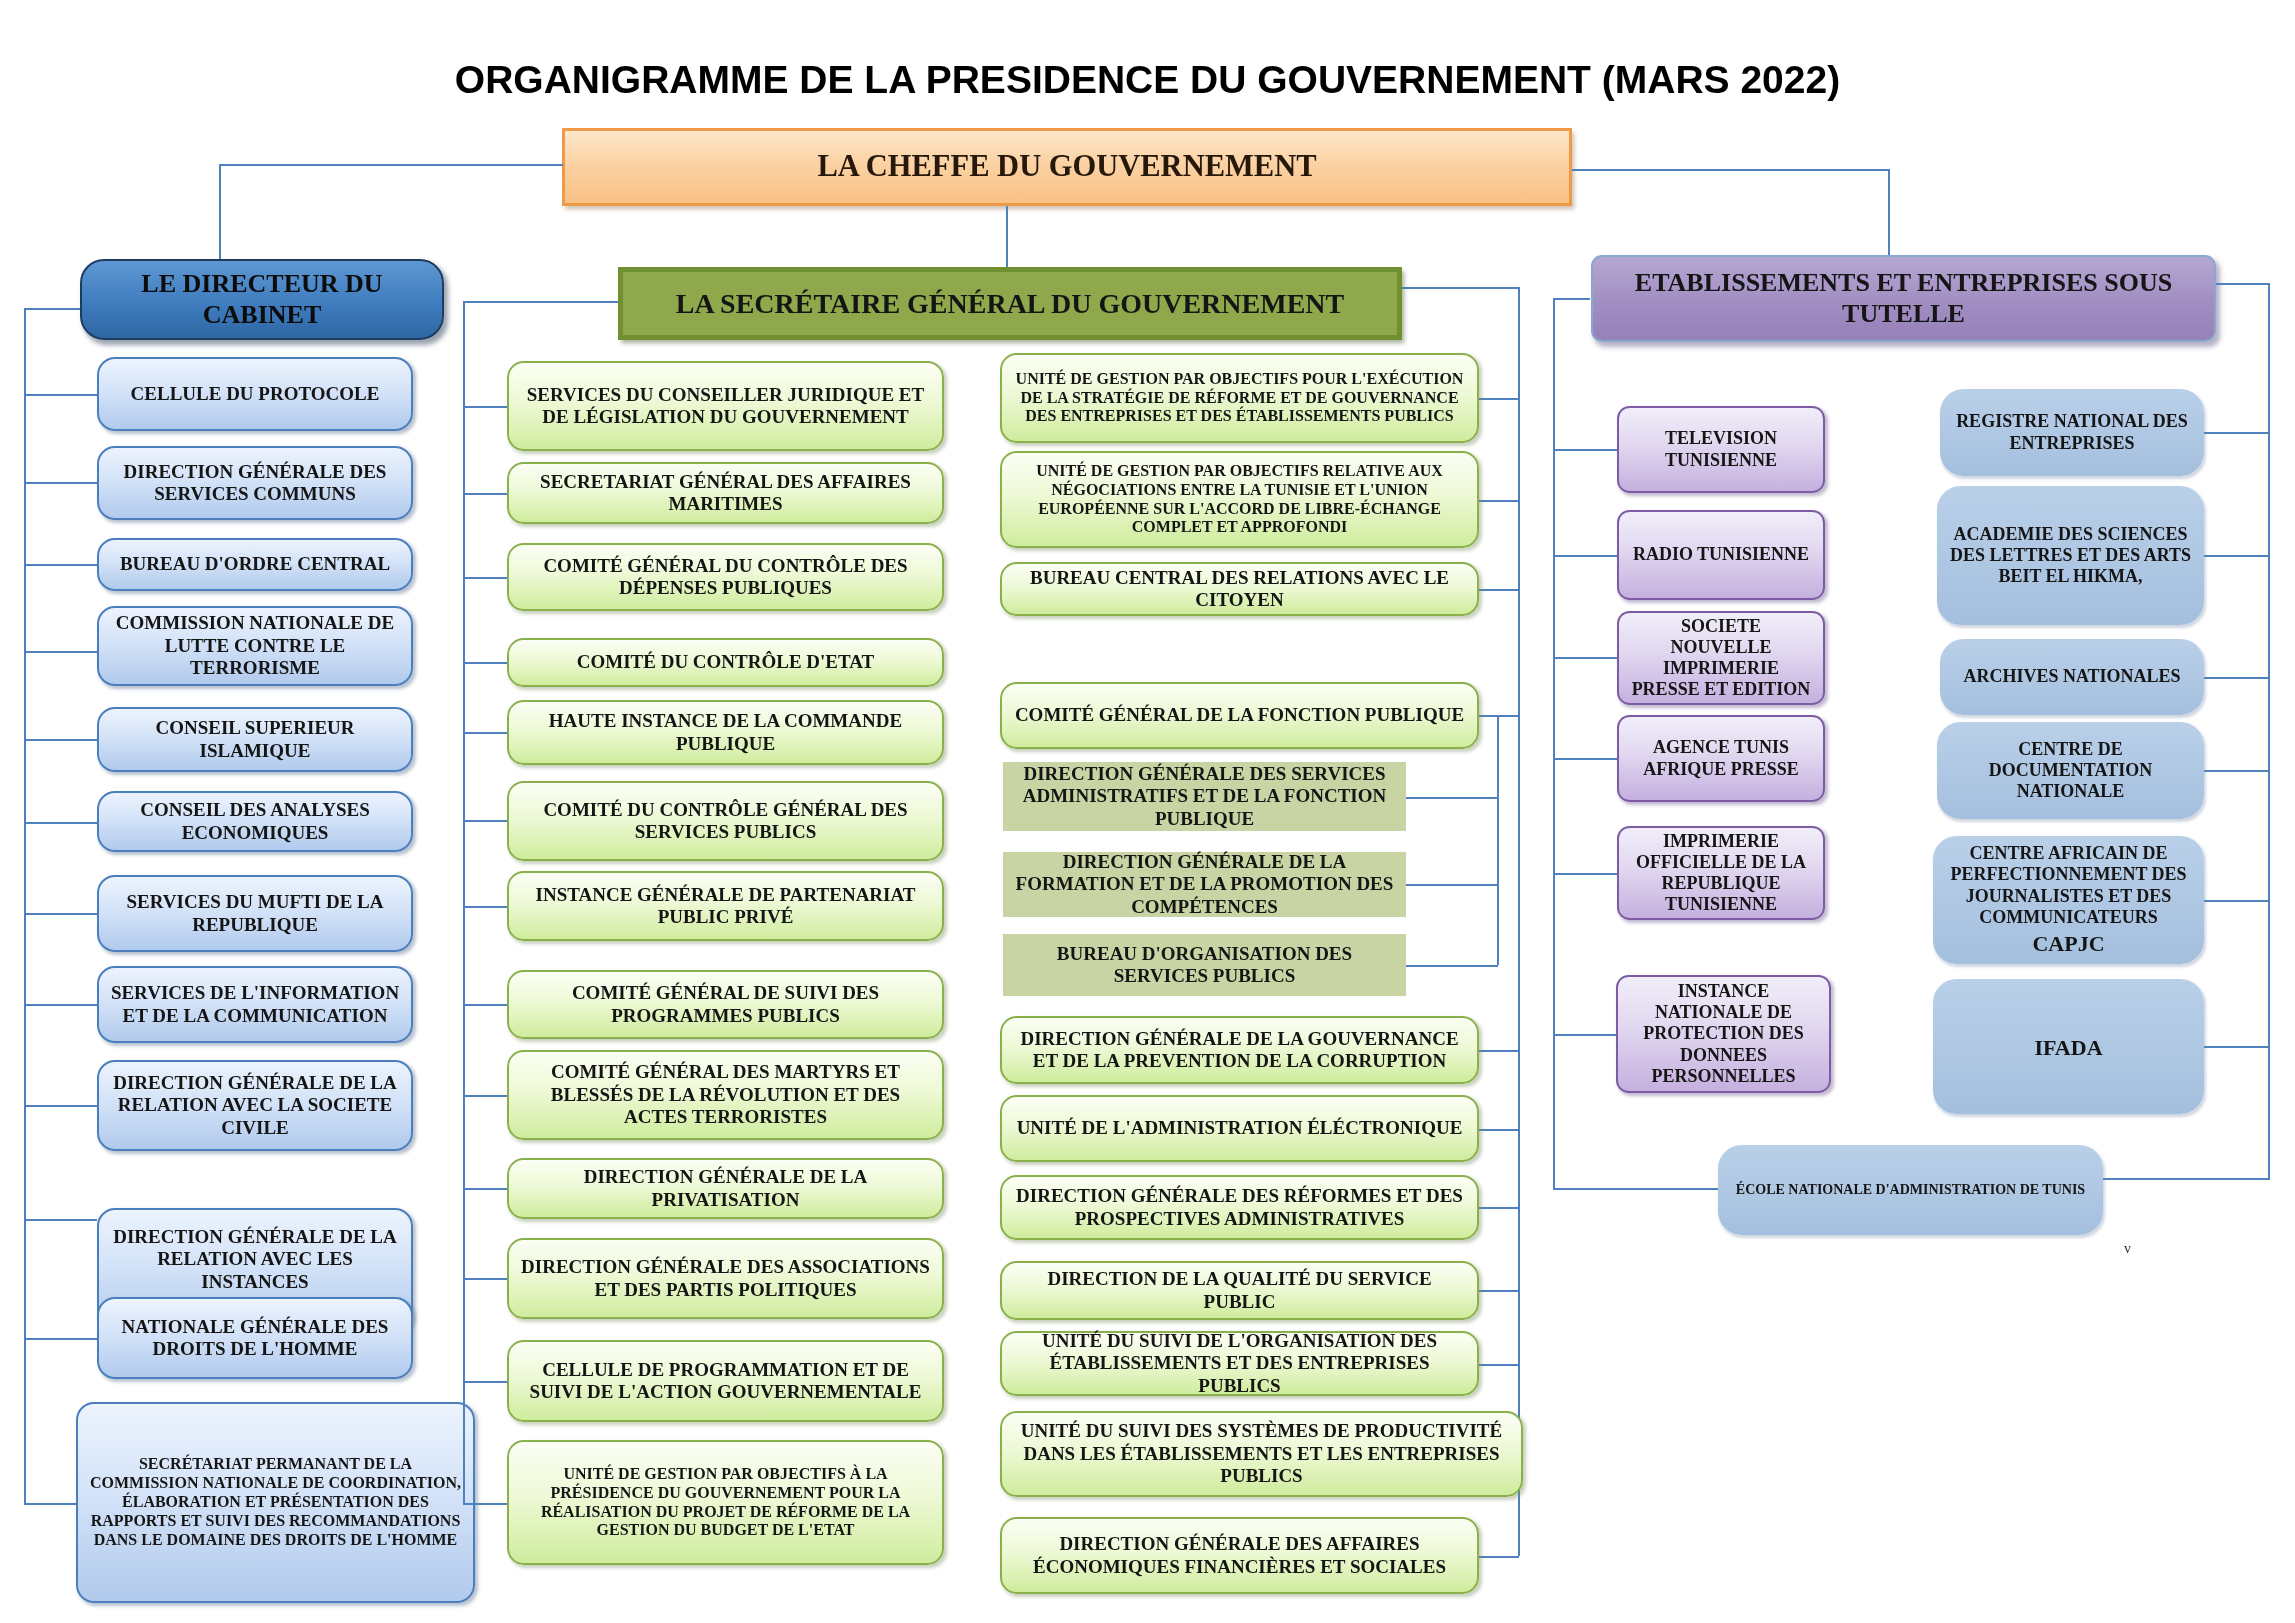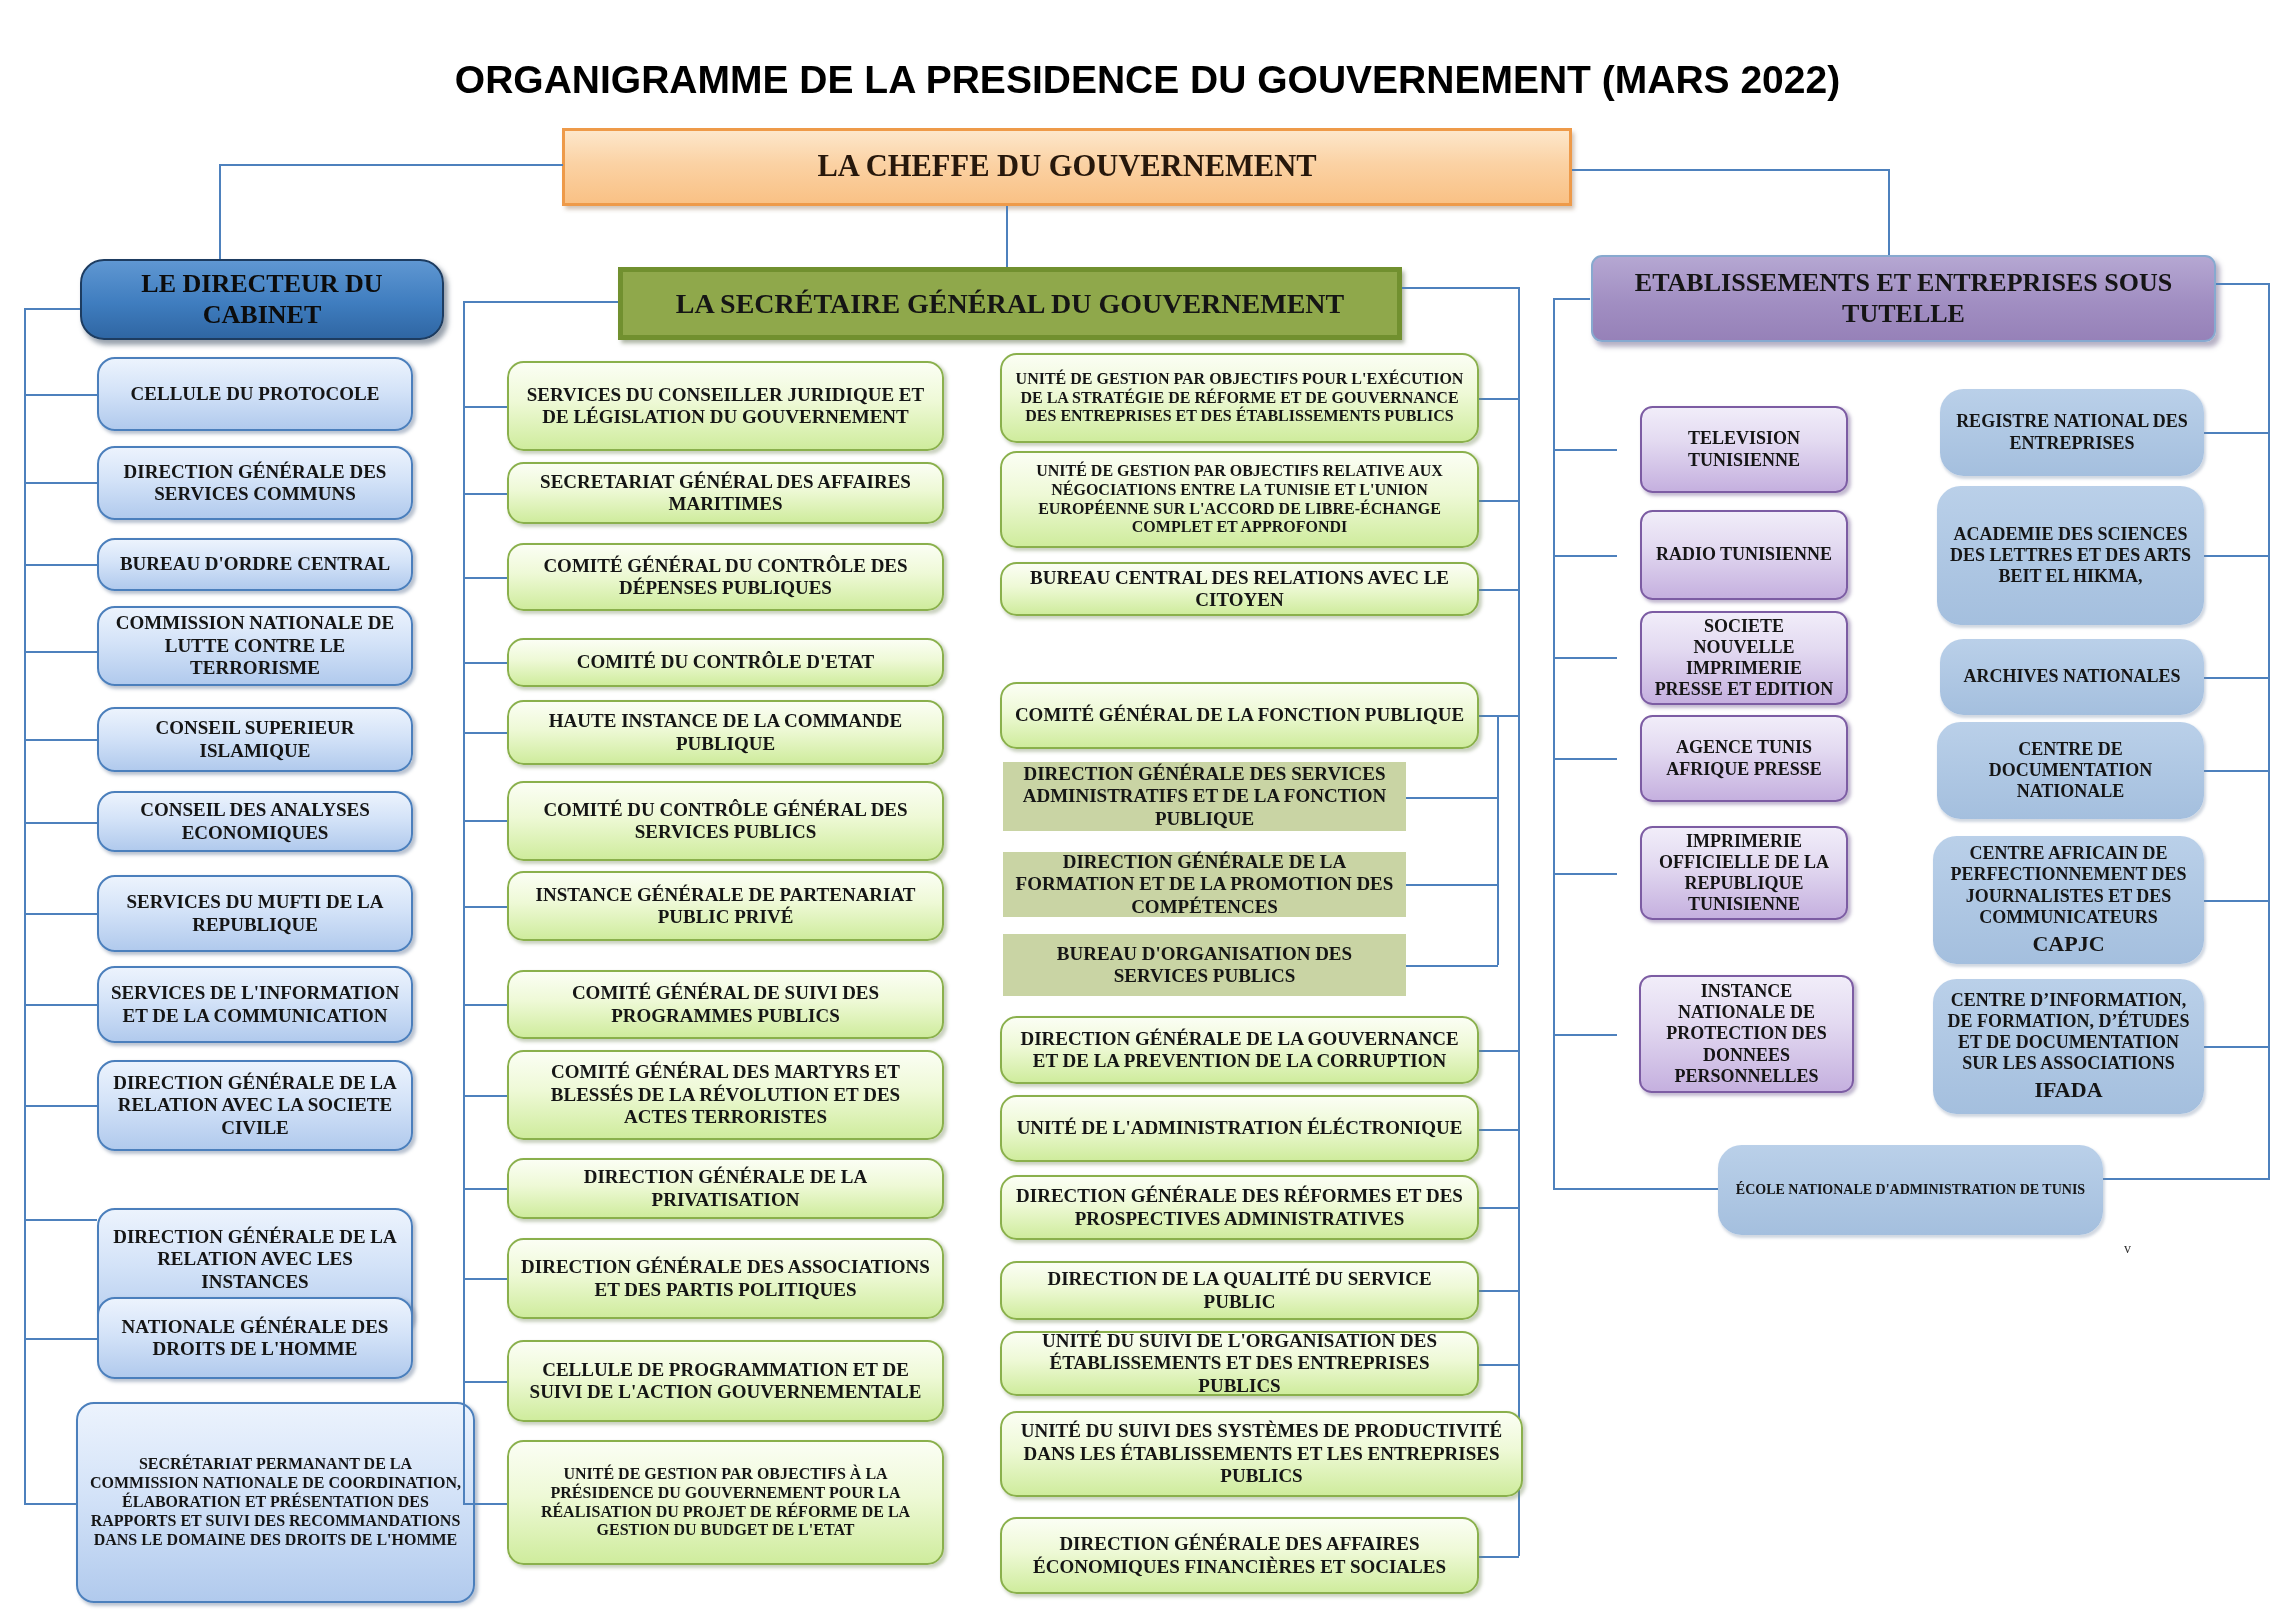--- a/index.html
+++ b/index.html
@@ -15,21 +15,21 @@
           box-shadow:3.5px 4.2px 4.9px rgba(70,85,105,.55);font-size:26px;color:#0c0c0c;}
   .blue{background:linear-gradient(#ecf3fd,#d4e3f8 45%,#b1caed);border:2.1px solid #4b7fbc;border-radius:18px;
           box-shadow:2.1px 2.8px 3.5px rgba(100,120,150,.45);}
   .green-header{background:#8fa84b;border:5.6px solid #71902f;font-size:28px;box-shadow:2.8px 3.5px 4.2px rgba(90,105,70,.5);}
   .green{background:linear-gradient(#fbfef4,#eef9d6 45%,#cfec9d);border:2.1px solid #8ab04c;border-radius:16.7px;
           box-shadow:2.1px 2.8px 3.5px rgba(120,140,95,.4);}
   .sage{background:#c9d4a4;border:none;border-radius:0;}
   .purple-header{background:linear-gradient(#b5a7d2,#a18ec2 55%,#9681b8);border:2.8px solid #87a9cf;border-radius:11px;
           box-shadow:3.5px 4.2px 4.9px rgba(110,100,140,.5);font-size:26px;}
   .lavender{background:linear-gradient(#f1edf9,#e3daf1 40%,#c5b0df);border:2.1px solid #7c5ca3;border-radius:12.5px;
-          box-shadow:2.1px 2.8px 3.5px rgba(120,100,150,.45);font-size:18px;margin-left:23px;}
+          box-shadow:2.1px 2.8px 3.5px rgba(120,100,150,.45);font-size:18px;}
   .bluegray{background:linear-gradient(#bad0e9,#a4bfde);border-radius:23.6px;font-size:18px;
           box-shadow:1.4px 2.1px 2.8px rgba(120,140,170,.35);}
   .acronym{font-size:22px;margin-top:2.8px;}
   .hline,.vline{position:absolute;background:#4e81bd;}
   .hline{height:2.1px}.vline{width:2.1px}
   .stray{position:absolute;font-size:14px;color:#333;font-family:"Liberation Serif",serif;}
 </style>
 </head>
 <body>
 
@@ -276,21 +276,20 @@
     <span>ARCHIVES NATIONALES</span>
   </div>
 <div class="box bluegray" style="left:1937px;top:722px;width:267px;height:97px">
     <span>CENTRE DE DOCUMENTATION NATIONALE</span>
   </div>
 <div class="box bluegray small" style="left:1933px;top:836px;width:271px;height:128px">
   <span>CENTRE AFRICAIN DE PERFECTIONNEMENT DES JOURNALISTES ET DES COMMUNICATEURS</span>
   <span class="acronym">CAPJC</span>
 </div>
 <div class="box bluegray small" style="left:1933px;top:979px;width:271px;height:135px">
-  <span>CENTRE D’INFORMATION, DE FORMATION, D’ÉTUDES ET DE DOCUMENTATION SUR LES ASSOCIATIONS</span>
   <span class="acronym">IFADA</span>
 </div>
 
 <div class="box bluegray" style="left:1718px;top:1145px;width:385px;height:90px;font-size:14px">
     <span>ÉCOLE NATIONALE D'ADMINISTRATION DE TUNIS</span>
   </div>
 
 <div class="stray" style="left:2124px;top:1241px">v</div>
 
 

